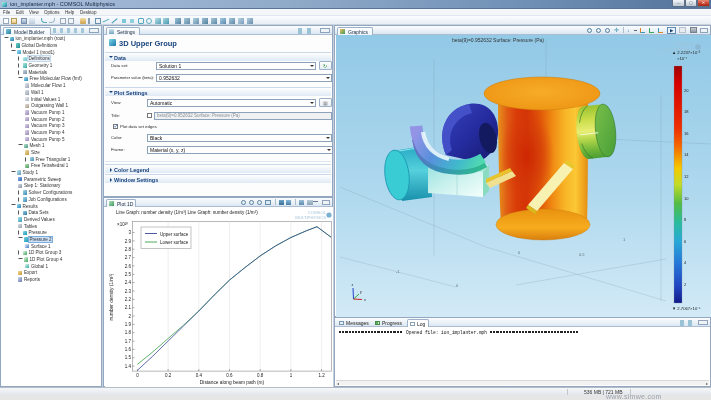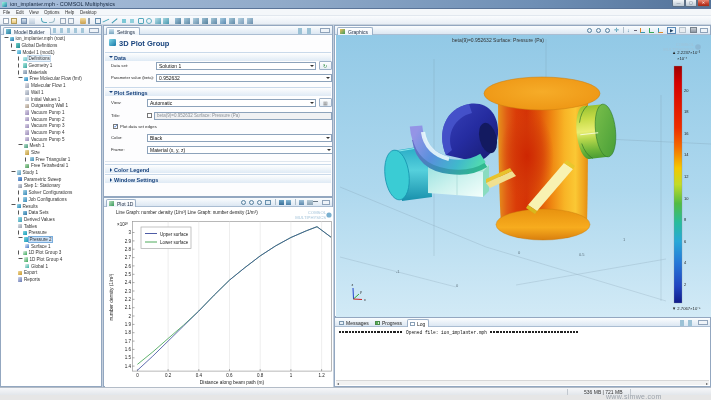--- a/index.html
+++ b/index.html
@@ -289,21 +289,21 @@
   </div>
 
   <div class="panel" style="left:103px;top:25px;width:230px;height:172px;">
     <div class="phead">
       <div class="tab" style="width:34px"><div class="tabic" style="background:linear-gradient(180deg,#cde2ef,#7aa6c0)"></div>Settings</div>
       <div style="position:absolute;right:16px;top:1.5px;width:18px;height:6px;background:repeating-linear-gradient(90deg,#9cc2d6 0 4px,transparent 4px 9px)"></div>
       <div style="position:absolute;right:2px;top:2px;width:10px;height:5px;border:1px solid #8fa3ba;box-sizing:border-box;background:#eef3f8"></div>
     </div>
     <div id="settingsbody" style="position:absolute;left:0;top:9px;right:0;bottom:0;background:#fdfdfe;">
       <div style="position:absolute;left:5px;top:4px;width:7px;height:7px;background:linear-gradient(135deg,#7fd8e8,#1878a8);border-radius:1px"></div>
-      <div style="position:absolute;left:15px;top:3.5px;font-size:7.5px;font-weight:bold;color:#17427c">3D Plot Group</div>
+      <div style="position:absolute;left:15px;top:3.5px;font-size:7.5px;font-weight:bold;color:#17427c">3D Upper Group</div>
       <div class="sband" style="top:17px"><span class="tri" style="border-top:2.5px solid #17427c;border-left:2px solid transparent;border-right:2px solid transparent;width:0;height:0"></span>Data</div>
       <div class="lbl" style="left:7px;top:27.5px">Data set:</div>
       <div class="combo" style="left:52px;top:26.5px;width:160px">Solution 1<span class="da"></span></div>
       <div class="sbtn" style="left:215px;top:26px">
         <span style="position:absolute;left:3px;top:1px;font-size:5px;color:#2a8a3a">↻</span>
       </div>
       <div class="lbl" style="left:7px;top:39.5px;font-size:4.1px">Parameter value (beta):</div>
       <div class="combo" style="left:52px;top:38.5px;width:176px">0.952632<span class="da"></span></div>
       <div class="sband" style="top:52px"><span class="tri" style="border-top:2.5px solid #17427c;border-left:2px solid transparent;border-right:2px solid transparent;width:0;height:0"></span>Plot Settings</div>
       <div class="lbl" style="left:7px;top:64.5px">View:</div>

